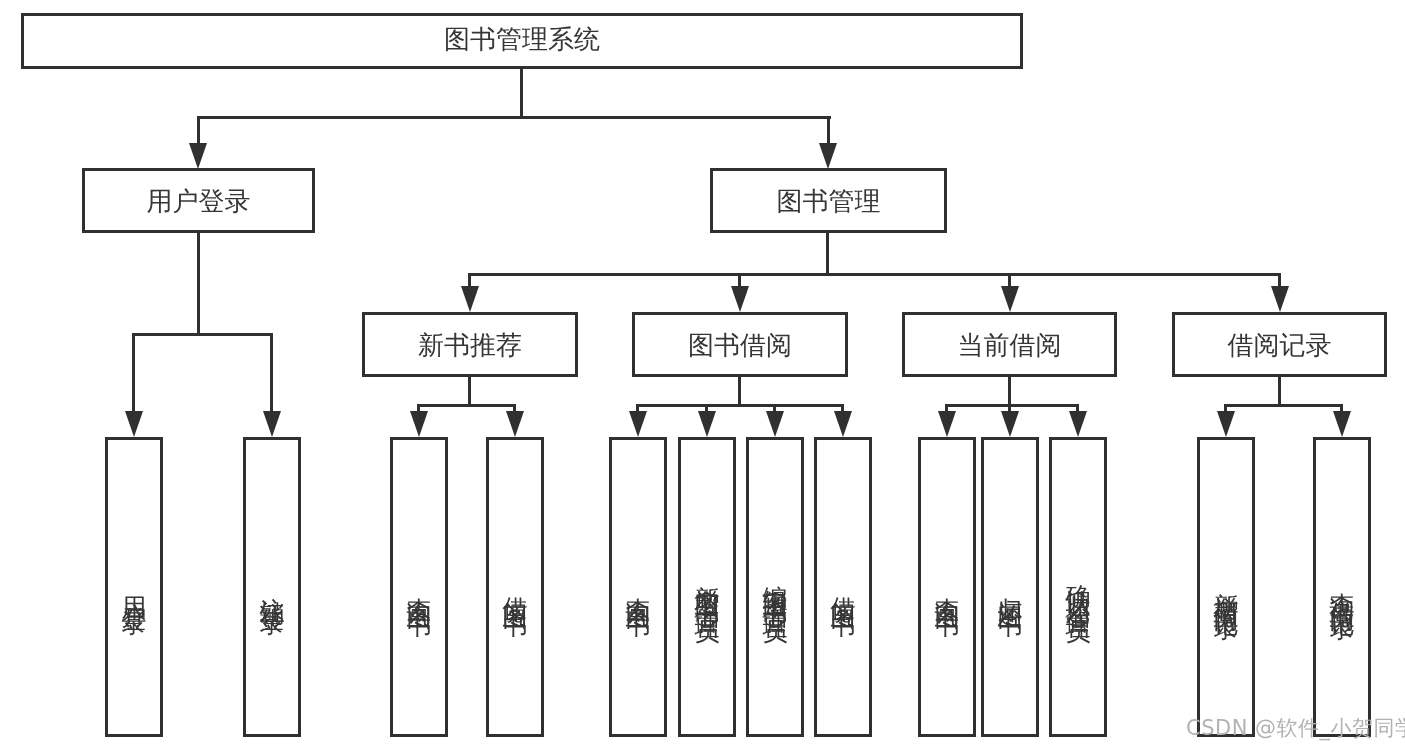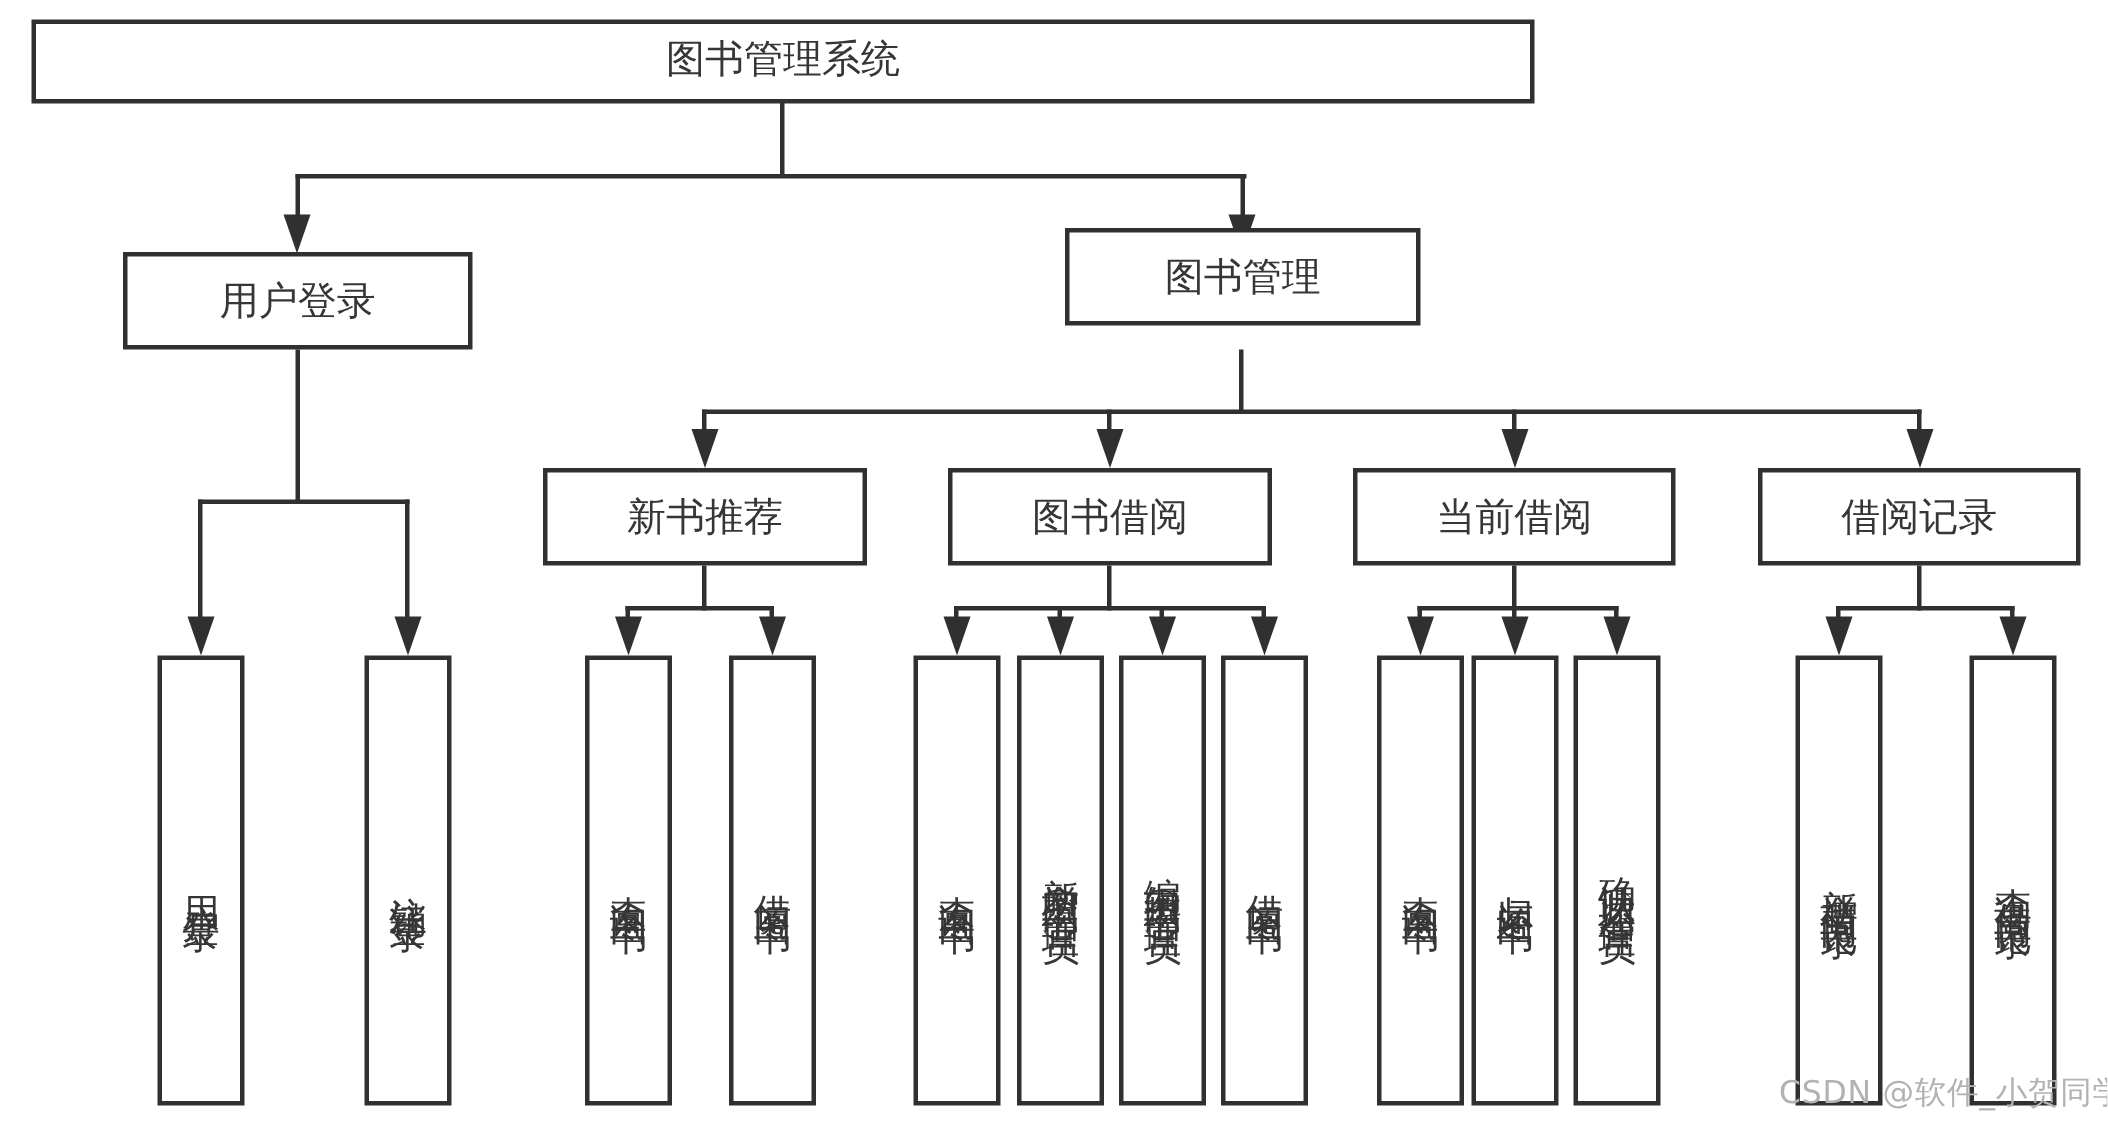--- a/index.html
+++ b/index.html
@@ -43,21 +43,21 @@
   <div class="vline" style="left:520px;top:68px;height:50px;"></div>
   <div class="hline" style="left:197px;top:116px;width:634px;"></div>
   <div class="vline" style="left:197px;top:116px;height:28px;"></div>
   <div class="arrow" style="left:189px;top:143px;"></div>
   <div class="vline" style="left:827px;top:116px;height:28px;"></div>
   <div class="arrow" style="left:819px;top:143px;"></div>
 
   <div class="box" style="left:82px;top:168px;width:233px;height:65px;">
     <span>用户登录</span>
   </div>
-  <div class="box" style="left:710px;top:152px;width:237px;height:65px;">
+  <div class="box" style="left:710px;top:168px;width:237px;height:65px;">
     <span>图书管理</span>
   </div>
 
   <div class="vline" style="left:197px;top:233px;height:103px;"></div>
   <div class="hline" style="left:132px;top:333px;width:141px;"></div>
   <div class="vline" style="left:132px;top:333px;height:80px;"></div>
   <div class="arrow" style="left:125px;top:411px;"></div>
   <div class="vline" style="left:270px;top:333px;height:80px;"></div>
   <div class="arrow" style="left:263px;top:411px;"></div>
 

